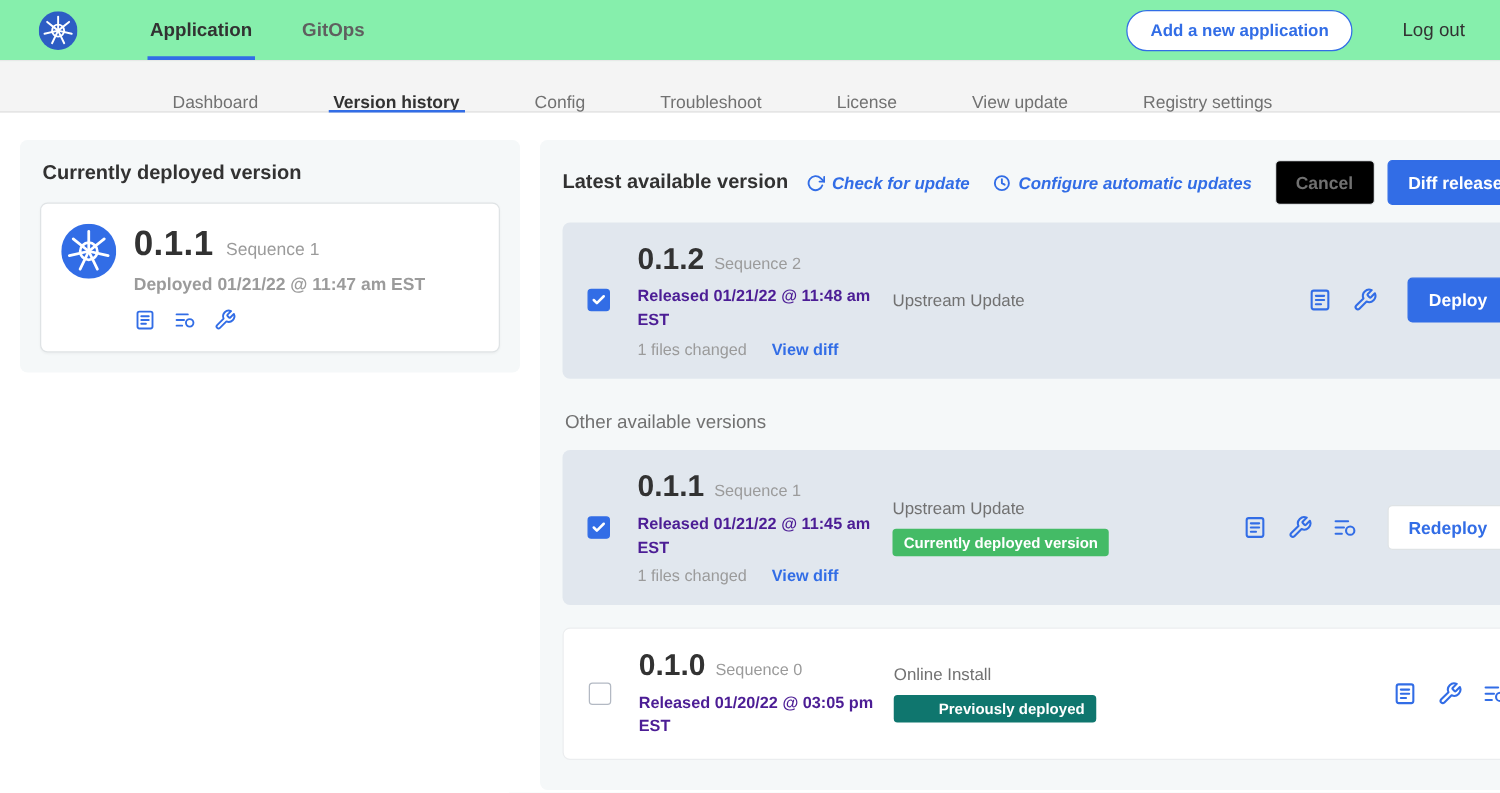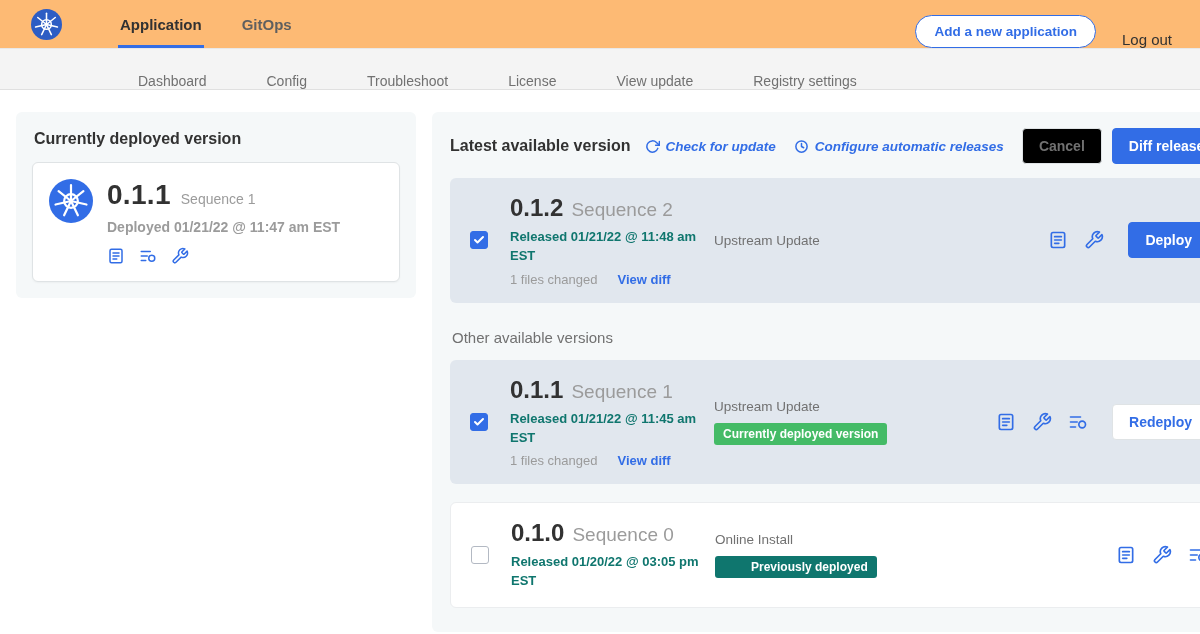--- a/index.html
+++ b/index.html
@@ -4,27 +4,27 @@
 <style>
   * { box-sizing: border-box; margin: 0; padding: 0; }
   body {
     width: 1200px; height: 634px; overflow: hidden;
     font-family: "Liberation Sans", sans-serif;
     color: #323232; background: #fff;
   }
   svg { display: block; }
 
   
-  .navbar { height: 49px; display: flex; align-items: stretch; padding: 0 28px 0 31px; border-bottom: 1px solid #e8e8e8; background: #fdba74; }
+  .navbar { height: 49px; display: flex; align-items: stretch; padding: 0 28px 0 31px; border-bottom: 1px solid #e8e8e8; background: #86efac; }
   .logo-wrap { align-self: center; margin-right: 38px; cursor: pointer; }
   .nav-tabs { display: flex; align-items: stretch; }
   .nav-tab { display: flex; align-items: center; padding: 0 20px; font-size: 15px; font-weight: 600; color: #5f5f5f; position: relative; cursor: pointer; }
   .nav-tab.active { color: #323232; font-weight: 700; }
   .nav-tab.active::after { content: ""; position: absolute; left: 18px; right: 18px; bottom: 0; height: 3px; background: #326de6; }
-  .navbar-right { margin-left: auto; display: flex; align-items: flex-end; gap: 26px; }
+  .navbar-right { margin-left: auto; display: flex; align-items: center; gap: 40px; }
   .add-app-btn { border: 1.5px solid #326de6; color: #326de6; background: #fff; border-radius: 17px; font-size: 13.5px; font-weight: 700; padding: 8px 18px; font-family: inherit; cursor: pointer; }
   .logout { font-size: 15px; color: #323232; cursor: pointer; }
 
   
   .subnav { height: 41px; background: #f4f4f4; border-bottom: 1px solid #e0e0e0; display: flex; align-items: stretch; padding-left: 108px; }
   .subnav-item { display: flex; align-items: flex-end; padding: 0 30px; font-size: 14px; color: #717171; position: relative; cursor: pointer; white-space: nowrap; }
   .subnav-item.active { color: #323232; font-weight: 700; }
   .subnav-item.active::after { content: ""; position: absolute; left: 26px; right: 26px; bottom: -1px; height: 2.5px; background: #326de6; }
 
   
@@ -57,22 +57,22 @@
   
   .version-row { border-radius: 6px; padding: 16px 20px; display: flex; align-items: center; margin-top: 14px; }
   .version-row.selected { background: #e1e7ee; }
   .version-row.plain { background: #fff; border: 1px solid #ebedef; margin-top: 18px; }
   .checkbox { width: 18px; height: 18px; border-radius: 3px; border: 1px solid #b3b9c3; background: #fff; flex-shrink: 0; display: flex; align-items: center; justify-content: center; cursor: pointer; }
   .checkbox.checked { background: #326de6; border-color: #326de6; }
   .checkbox svg { display: none; }
   .checkbox.checked svg { display: block; }
   .row-info { margin-left: 22px; width: 196px; flex-shrink: 0; }
   .row-version { font-size: 24px; font-weight: 700; }
-  .row-seq { font-size: 19px; color: #9b9b9b; margin-left: 8px; }
-  .row-released { font-size: 13px; font-weight: 700; color: #0f766e; margin-top: 6px; line-height: 1.45; }
+  .row-seq { font-size: 13px; color: #9b9b9b; margin-left: 8px; }
+  .row-released { font-size: 13px; font-weight: 700; color: #4c1d95; margin-top: 6px; line-height: 1.45; }
   .row-files { margin-top: 6px; font-size: 13px; color: #9b9b9b; }
   .view-diff { color: #326de6; font-weight: 700; margin-left: 20px; cursor: pointer; }
   .row-mid { flex: 1; padding-left: 8px; }
   .row-source { font-size: 13.5px; color: #717171; font-weight: 400; }
   .badge { display: inline-block; margin-top: 9px; font-size: 12px; font-weight: 700; color: #fff; padding: 4px 9px; border-radius: 3px; }
   .badge.green { background: #44bb66; }
   .badge.gray { background: #0f766e; padding-left: 36px; }
   .row-actions { display: flex; align-items: center; gap: 16px; }
   .row-actions .btn { margin-left: 8px; }
   .other-title { font-size: 15px; color: #717171; margin: 26px 2px 0; }
@@ -106,20 +106,23 @@
   </nav>
   <div class="navbar-right">
     <button class="add-app-btn">Add a new application</button>
     <div class="logout">Log out</div>
   </div>
 </header>
 
 <nav class="subnav">
   <div class="subnav-item">
     <span>Dashboard</span>
+  </div>
+  <div class="subnav-item active">
+    <span>Version history</span>
   </div>
   <div class="subnav-item">
     <span>Config</span>
   </div>
   <div class="subnav-item">
     <span>Troubleshoot</span>
   </div>
   <div class="subnav-item">
     <span>License</span>
   </div>
@@ -191,21 +194,21 @@
           <polyline points="23 4 23 10 17 10"></polyline>
             <path d="M20.49 15a9 9 0 1 1-2.12-9.36L23 10"></path>
         </svg>
         <span>Check for update</span>
       </div>
       <div class="panel-link">
         <svg width="15" height="15" viewBox="0 0 24 24" fill="none" stroke="currentColor" stroke-width="2.4" stroke-linecap="round" stroke-linejoin="round">
           <circle cx="12" cy="12" r="9"></circle>
             <polyline points="12 7 12 12 15.5 14"></polyline>
         </svg>
-        <span>Configure automatic releases</span>
+        <span>Configure automatic updates</span>
       </div>
       <div class="header-spacer"></div>
       <button class="btn btn-secondary">Cancel</button>
       <button class="btn btn-primary">Diff releases</button>
     </div>
 
     <div class="version-row selected">
       <div class="checkbox checked">
         <svg width="12" height="12" viewBox="0 0 24 24" fill="none" stroke="#fff" stroke-width="4" stroke-linecap="round" stroke-linejoin="round">
           <polyline points="20 6 9 17 4 12"></polyline>

